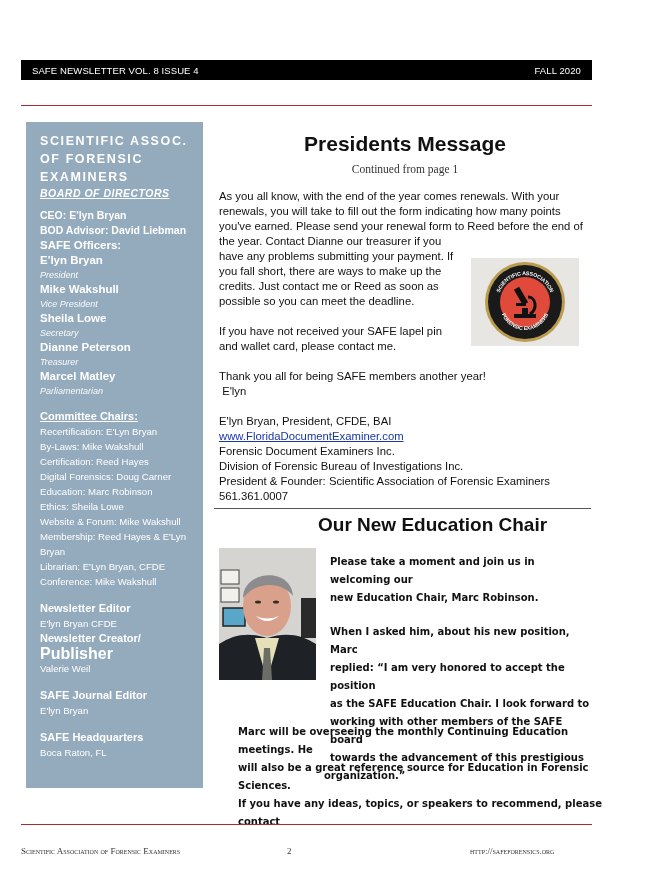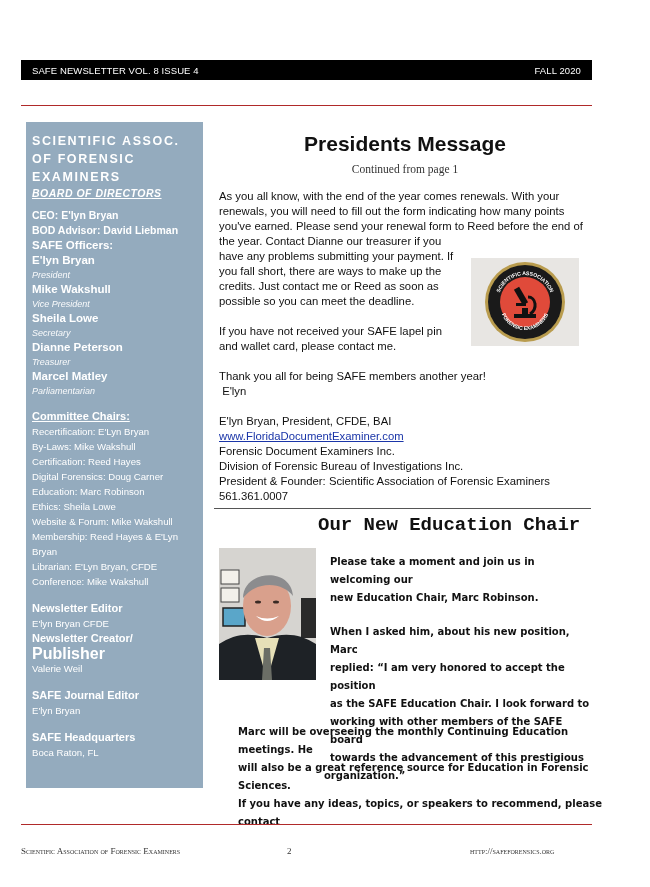--- a/index.html
+++ b/index.html
@@ -9,21 +9,21 @@
   }
   .header-bar {
     position: absolute; left: 21px; top: 60px; width: 571px; height: 20px;
     background: #000; color: #fff; font-size: 9.5px; letter-spacing: 0.1px;
     display: flex; align-items: center; justify-content: space-between;
     padding: 0 11px; box-sizing: border-box; gap: 48px;
   }
   .rule-red { position: absolute; left: 21px; width: 571px; height: 1px; background: #b02a2a; }
   .sidebar {
     position: absolute; left: 26px; top: 122px; width: 177px; height: 666px;
-    background: #94abbe; color: #fff; box-sizing: border-box; padding: 10px 10px 0 6px;
+    background: #94abbe; color: #fff; box-sizing: border-box; padding: 10px 10px 0 14px;
   }
   .sb-title { font-weight: bold; font-size: 12.5px; letter-spacing: 1.6px; line-height: 18px; }
   .sb-subtitle { font-weight: bold; font-style: italic; font-size: 10.5px; text-decoration: underline; letter-spacing: 0.5px; line-height: 14px; margin-bottom: 8px; }
   .sb-b { font-weight: bold; font-size: 10.5px; line-height: 15px; white-space: nowrap; }
   .sb-bl { font-weight: bold; font-size: 11.5px; line-height: 15px; }
   .sb-i { font-style: italic; font-size: 9px; line-height: 14px; opacity: 0.95; }
   .sb-n { font-size: 9.6px; line-height: 15px; }
   .sb-u { font-weight: bold; font-size: 11px; text-decoration: underline; line-height: 16px; margin-top: 10px; }
   .sb-gap { height: 12px; }
 
@@ -32,21 +32,21 @@
   .continued { font-family: "Liberation Serif", serif; font-size: 11.5px; color: #333; text-align: center; margin-top: 7px; }
   .p { font-size: 11.3px; line-height: 15px; }
   .pin {
     position: absolute; left: 252px; top: 136px; width: 108px; height: 88px;
     background: #e8e6e3; display: flex; align-items: center; justify-content: center;
   }
   .pin-outer { width: 80px; height: 80px; border-radius: 50%; background: #b99c4e; display:flex; align-items:center; justify-content:center; }
   .pin-ring { width: 74px; height: 74px; border-radius: 50%; background: #1a1a1a; display:flex; align-items:center; justify-content:center; position: relative; }
   .pin-center { width: 50px; height: 50px; border-radius: 50%; background: #e04a3a; display:flex; align-items:center; justify-content:center; }
   .divider { position: absolute; left: 214px; top: 508px; width: 377px; height: 1px; background: #555; }
-  .h2 { position: absolute; left: 318px; top: 514px; font-weight: bold; font-size: 19px; font-family: Liberation Mono, monospace; }
+  .h2 { position: absolute; left: 318px; top: 514px; font-weight: bold; font-size: 19px; }
   .photo { position: absolute; left: 219px; top: 548px; width: 97px; height: 132px; background: #d8d6d2; overflow: hidden; }
   .ed { font-family: "DejaVu Sans", sans-serif; font-size: 10px; line-height: 18px; color: #111; font-weight: bold; }
   a.link { color: #1a35a8; text-decoration: underline; }
   .footer { position: absolute; top: 846px; font-family: "Liberation Serif", serif; font-size: 9px; color: #333; font-variant: small-caps; }
 </style>
 </head>
 <body>
 
 <div class="header-bar">
   <span>SAFE NEWSLETTER  VOL. 8 ISSUE 4</span>
@@ -108,21 +108,21 @@
   <div class="sb-gap"></div>
   <div class="sb-b" style="font-size:11px">SAFE Headquarters</div>
   <div class="sb-n">Boca Raton, FL</div>
 </div>
 
 <div class="main">
   <div class="h1">Presidents Message</div>
   <div class="continued">Continued from page 1</div>
   <div style="height:14px"></div>
   <div class="p">As you all know, with the end of the year comes renewals. With your</div>
-  <div class="p">renewals, you will need to fill out the form indicating how many points</div>
+  <div class="p">renewals, you will take to fill out the form indicating how many points</div>
   <div class="p">you've earned. Please send your renewal form to Reed before the end of</div>
   <div class="p">the year. Contact Dianne our treasurer if you</div>
   <div class="p">have any problems submitting your payment. If</div>
   <div class="p">you fall short, there are ways to make up the</div>
   <div class="p">credits. Just contact me or Reed as soon as</div>
   <div class="p">possible so you can meet the deadline.</div>
   <div style="height:15px"></div>
   <div class="p">If you have not received your SAFE lapel pin</div>
   <div class="p">and wallet card, please contact me.</div>
   <div style="height:15px"></div>

